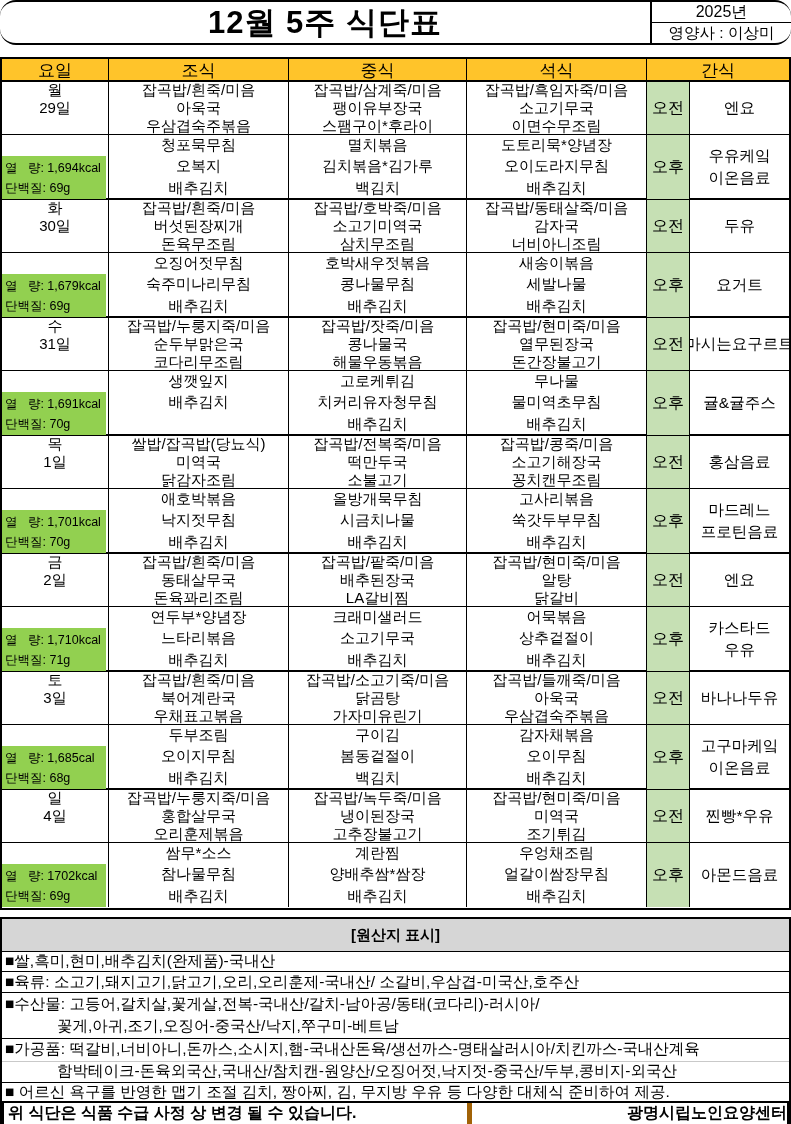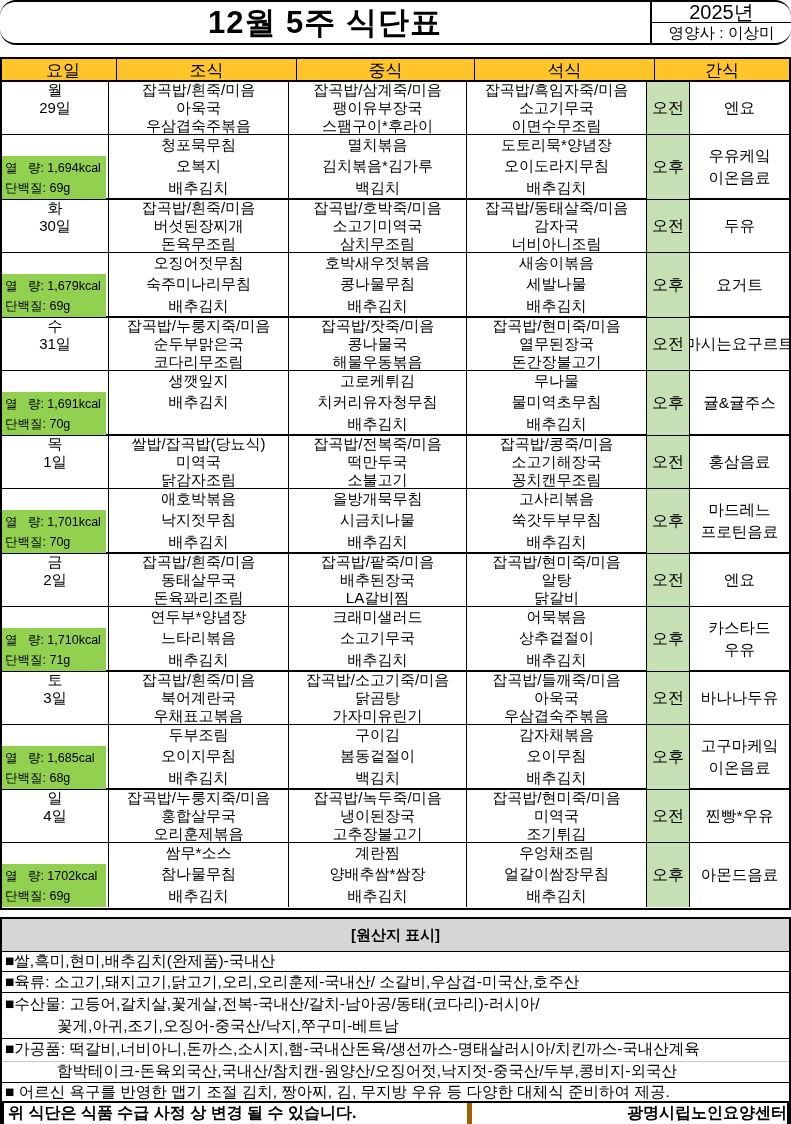--- a/index.html
+++ b/index.html
@@ -7,28 +7,28 @@
   body { font-family:"Liberation Sans","DejaVu Sans",sans-serif; color:#000; }
   .page { width:791px; height:1124px; background:#fff; position:relative; overflow:hidden; }
 
   
   .title-strip { height:45px; border-top:2px solid #000; border-bottom:2px solid #000;
                  display:flex; align-items:stretch;border-radius:16px; }
   .title-main { flex:1; display:flex; align-items:center; justify-content:center;
                 font-size:31px; font-weight:bold; letter-spacing:1px; }
   .title-right { width:141px; border-left:2px solid #000; display:flex; flex-direction:column; }
   .title-year { height:21px; border-bottom:1px solid #000; display:flex; align-items:center;
-                justify-content:center; font-size:20px; }
+                justify-content:center; font-size:16px; }
   .title-diet { flex:1; display:flex; align-items:center; justify-content:center; font-size:15.5px; }
 
   .gap-top { height:12px; }
 
   
   .menu-table { border:2px solid #000; }
-  .grid-row { display:grid; grid-template-columns:107px 180px 178px 180px 43px 1fr;padding-left:8px; }
+  .grid-row { display:grid; grid-template-columns:107px 180px 178px 180px 43px 1fr; }
   .head-row { height:23px; background:#FFC42A; border-bottom:2px solid #000; }
   .head-cell { display:flex; align-items:center; justify-content:center; font-size:17px;
                border-right:1.5px solid #000; }
   .head-cell:last-child { border-right:none; }
   .head-snack { grid-column: span 2; }
 
   .day-block { height:118px; border-bottom:2px solid #000; }
   .day-block:last-child { border-bottom:none; }
   .half { display:grid; grid-template-columns:107px 180px 178px 180px 43px 1fr; }
   .half-top { height:53px; border-bottom:1px solid #000; }

